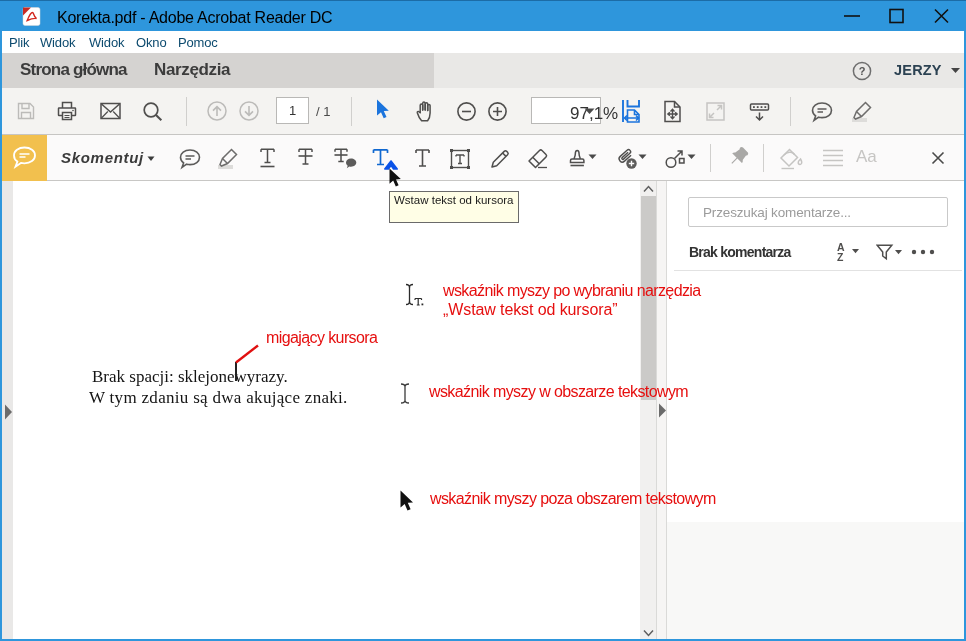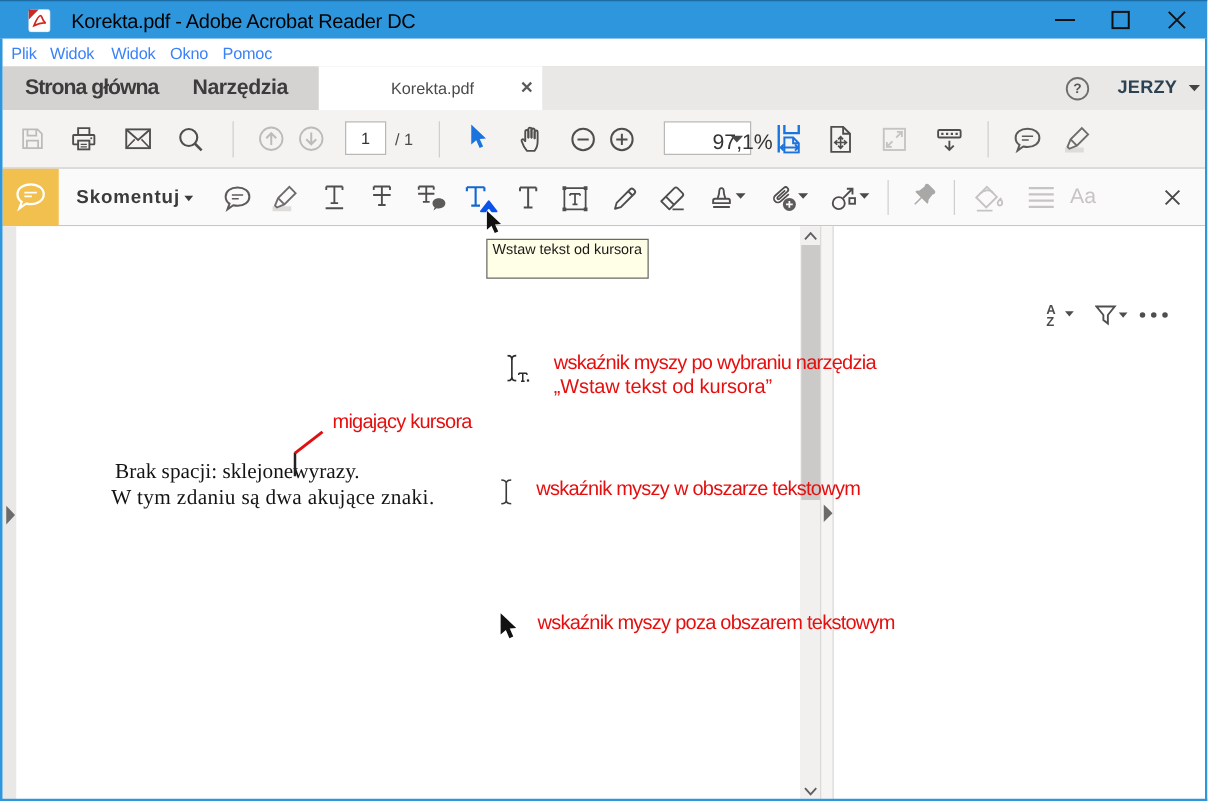--- a/index.html
+++ b/index.html
@@ -5,33 +5,33 @@
   * { margin:0; padding:0; box-sizing:border-box; }
   html,body { width:966px; height:641px; overflow:hidden; }
   body { font-family:"Liberation Sans", sans-serif; position:relative; background:#fff; }
   .abs { position:absolute; }
   svg { display:block; }
 
   #titlebar { left:0; top:0; width:966px; height:31px; background:#2e96dc; border-top:1px solid #1c6ca6; }
   #title-text { left:57px; top:9px; font-size:16px; letter-spacing:-0.25px; color:#000; }
 
   #menubar { left:2px; top:31px; width:962px; height:22px; background:#fff; }
-  .menu-item { position:absolute; top:35px; font-size:13px; color:#3b82f6; letter-spacing:-0.15px; }
+  .menu-item { position:absolute; top:35px; font-size:13px; color:#0c4a6e; letter-spacing:-0.15px; }
 
   #tabbar { left:2px; top:53px; width:962px; height:35px; background:#d5d3d1; }
   #tabbar-right { position:absolute; left:432px; top:0; width:530px; height:35px; background:#e9e8e6; }
   #tab-active { position:absolute; left:253px; top:0; width:179px; height:35px; background:#fff; }
   .bigtab { position:absolute; top:7px; font-size:17px; font-weight:bold; color:#3c3c3c; }
   #tab-label { position:absolute; left:16px; top:10px; width:150px; text-align:center; font-size:13px; color:#4a4a4a; }
   #tab-x { position:absolute; left:161px; top:9px; font-size:13px; color:#5a5a5a; font-weight:bold; }
 
   #toolbar { left:2px; top:88px; width:962px; height:47px; background:#f4f3f1; border-bottom:1px solid #c6c5c3; }
   #commentbar { left:2px; top:135px; width:962px; height:46px; background:#fbfafa; border-bottom:1px solid #c8c7c5; }
   #amber { position:absolute; left:0; top:0; width:45px; height:46px; background:#f2c04e; }
-  #skomentuj { position:absolute; left:59px; top:14px; font-size:15px; font-weight:bold; color:#3b3b3b; letter-spacing:0.7px; }
+  #skomentuj { position:absolute; left:59px; top:14px; font-size:15px; font-weight:bold; color:#3b3b3b; letter-spacing:0.7px;font-style:italic; }
 
   .vsep { position:absolute; width:1px; background:#d0cfcd; }
 
   #main { left:2px; top:181px; width:962px; height:458px; background:#fff; }
   #gutter { position:absolute; left:0; top:0; width:11px; height:458px; background:#e9e8e7; }
   #scrollbar { position:absolute; left:638px; top:0; width:17px; height:458px; background:#f1f0ef; }
   #sb-thumb { position:absolute; left:1px; top:15px; width:15px; height:204px; background:#cbcac8; }
   #divider { position:absolute; left:654px; top:0; width:11px; height:458px; background:#f6f5f4; border-left:1px solid #dadad8; border-right:1px solid #dadad8; }
   #panel { position:absolute; left:665px; top:0; width:297px; height:458px; background:#fff; }
   #panel-bottom { position:absolute; left:0; top:341px; width:297px; height:117px; background:#f8f8f7; }
@@ -73,24 +73,20 @@
 
 <div class="abs" id="menubar"></div>
 <div class="menu-item" style="left:9px">Plik</div>
 <div class="menu-item" style="left:40px">Widok</div>
 <div class="menu-item" style="left:89px">Widok</div>
 <div class="menu-item" style="left:136px">Okno</div>
 <div class="menu-item" style="left:178px">Pomoc</div>
 
 <div class="abs" id="tabbar">
   <div id="tabbar-right"></div>
-  <div id="tab-active">
-    <div id="tab-label">Korekta.pdf</div>
-    <div id="tab-x">✕</div>
-  </div>
   <div class="bigtab" style="left:18px;letter-spacing:-0.8px">Strona główna</div>
   <div class="bigtab" style="left:152px;letter-spacing:-0.35px">Narzędzia</div>
 
   <svg style="position:absolute;left:850px;top:8px" width="20" height="20" viewBox="0 0 20 20">
     <circle cx="10" cy="10" r="8.6" fill="none" stroke="#6e6e6e" stroke-width="1.5"></circle>
     <text x="10" y="13.6" font-size="11" font-weight="bold" fill="#555" text-anchor="middle" font-family="Liberation Sans">?</text>
   </svg>
   <div id="jerzy" style="position:absolute;left:892px;top:9px;font-size:14.5px;font-weight:bold;color:#2c4252;letter-spacing:0.2px">JERZY</div>
   <svg style="position:absolute;left:948px;top:14px" width="12" height="8" viewBox="0 0 12 8">
       <path d="M1 1 L5.5 6 L10 1 Z" fill="#444"></path>
@@ -126,20 +122,28 @@
       </svg>
     <svg style="position:absolute;left:3px;top:448px" width="11" height="8" viewBox="0 0 11 8">
         <path d="M1 1.5 L5.5 6.5 L10 1.5" fill="none" stroke="#5f5f5f" stroke-width="1.5"></path>
       </svg>
   </div>
   <div id="divider">
     <svg style="position:absolute;left:1px;top:222px" width="9" height="15" viewBox="0 0 9 15">
         <path d="M1 0.5 L8 7.5 L1 14.5 Z" fill="#6b6b6b"></path>
       </svg>
   </div>
+  <div id="panel">
+    <div id="panel-bottom"></div>
+    <div id="searchbox">
+        <span>Przeszukaj komentarze...</span>
+      </div>
+    <div id="brak">Brak komentarza</div>
+    <div id="panel-sep"></div>
+  </div>
 </div>
 
 <div class="abs" id="border-l"></div>
 <div class="abs" id="border-r"></div>
 <div class="abs" id="border-b"></div>
 
 <svg class="abs" style="left:15px;top:100px" width="22" height="22" viewBox="0 0 22 22" fill="none" stroke="#bcbbb9" stroke-width="1.4">
   <path d="M3.5 3.5 H15 L18.5 7 V18.5 H3.5 Z"></path>
   <path d="M7 3.5 V8.5 H14 V3.5"></path>
   <path d="M6.5 18.5 V12.5 H15.5 V18.5"></path>

